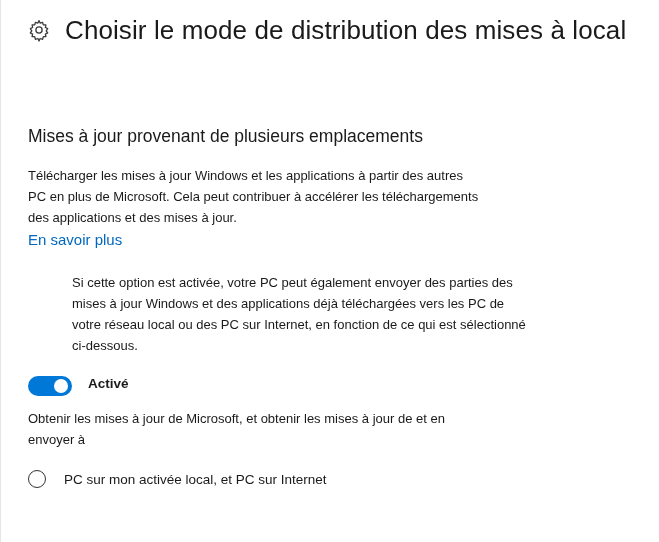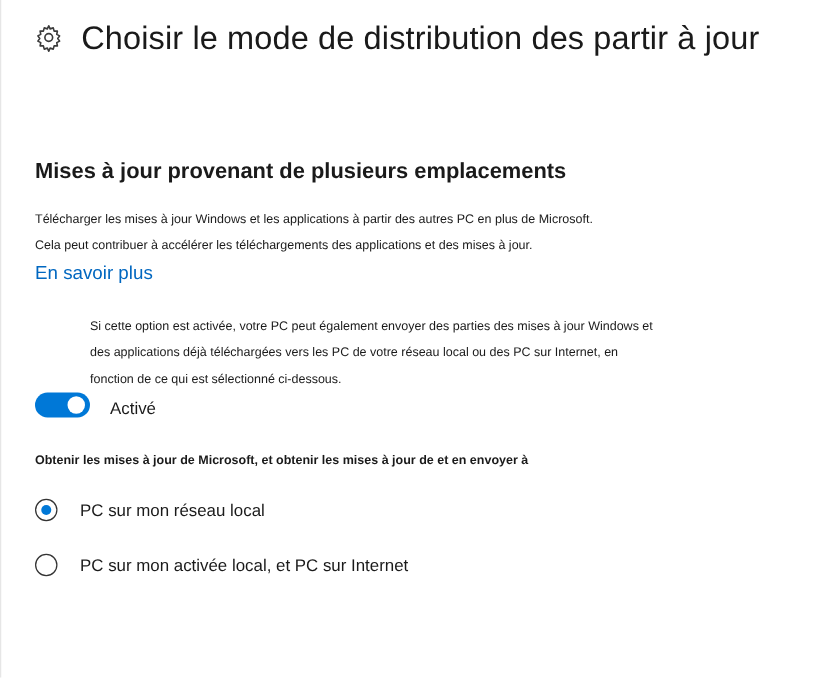--- a/index.html
+++ b/index.html
@@ -58,26 +58,26 @@
 
   
   .content {
     position: absolute;
     left: 28px;
     top: 126px;
     width: 600px;
   }
   .section-title {
     font-size: 17.5px;
-    font-weight: 700;
+    font-weight: 400;
     color: #1a1a1a;
     margin: 0 0 18px 0;
   }
   .body-text {
-    font-size: 10px;
+    font-size: 13px;
     line-height: 21px;
     color: #1a1a1a;
     margin: 0;
     max-width: 452px;
   }
   .link {
     display: inline-block;
     font-size: 15px;
     line-height: 21px;
     color: #0067c0;
@@ -88,21 +88,23 @@
 
   .para-2 {
     margin-top: 22px;
     max-width: 460px;
     margin-left: 44px;
   }
 
   
   .toggle-row {
     display: flex;
-    align-items: flex-end;
+    align-items: flex-start;
+    margin-top: 20px;
+    font-weight: bold;
   }
   .toggle {
     width: 44px;
     height: 20px;
     border-radius: 10px;
     background: #0078d7;
     position: relative;
     flex: 0 0 44px;
     cursor: pointer;
   }
@@ -115,23 +117,22 @@
     border-radius: 50%;
     background: #ffffff;
   }
   .toggle-label {
     margin-left: 16px;
     font-size: 13.5px;
     color: #1a1a1a;
   }
 
   .para-3 {
-    margin-top: 24px;
+    margin-top: 12px;
     max-width: 450px;
-    font-weight: bold;
   }
 
   
   .radio-group { margin-top: 20px; }
   .radio-row {
     display: flex;
     align-items: center;
     margin-bottom: 26px;
     cursor: pointer;
   }
@@ -169,44 +170,40 @@
 <div class="page">
   <div class="left-edge"></div>
 
   <div class="header">
     <span class="header-icon">
       <svg width="24" height="24" viewBox="0 0 24 24" fill="none" stroke="#3b3b3b" stroke-width="1.3">
         <circle cx="12" cy="12" r="3.1"></circle>
         <path d="M12 2.6 L13.1 5.1 L15.6 4.3 L16.3 6.9 L18.9 6.9 L18.4 9.5 L20.7 10.7 L19.2 12.8 L20.7 14.9 L18.4 16.1 L18.9 18.7 L16.3 18.7 L15.6 21.3 L13.1 20.5 L12 23 L10.9 20.5 L8.4 21.3 L7.7 18.7 L5.1 18.7 L5.6 16.1 L3.3 14.9 L4.8 12.8 L3.3 10.7 L5.6 9.5 L5.1 6.9 L7.7 6.9 L8.4 4.3 L10.9 5.1 Z" stroke-linejoin="round"></path>
       </svg>
     </span>
-    <h1 class="page-title">Choisir le mode de distribution des partir à jour</h1>
+    <h1 class="page-title">Choisir le mode de distribution des mises à local</h1>
   </div>
 
   <div class="content">
     <h2 class="section-title">Mises à jour provenant de plusieurs emplacements</h2>
 
     <p class="body-text">Télécharger les mises à jour Windows et les applications à partir des autres PC en plus de Microsoft. Cela peut contribuer à accélérer les téléchargements des applications et des mises à jour.</p>
     <a class="link" href="#">En savoir plus</a>
 
     <p class="body-text para-2">Si cette option est activée, votre PC peut également envoyer des parties des mises à jour Windows et des applications déjà téléchargées vers les PC de votre réseau local ou des PC sur Internet, en fonction de ce qui est sélectionné ci-dessous.</p>
 
     <div class="toggle-row">
       <div class="toggle">
         <div class="knob"></div>
       </div>
       <span class="toggle-label">Activé</span>
     </div>
 
     <p class="body-text para-3">Obtenir les mises à jour de Microsoft, et obtenir les mises à jour de et en envoyer à</p>
 
     <div class="radio-group">
-      <div class="radio-row">
-        <span class="radio checked"></span>
-        <span class="radio-label">PC sur mon réseau local</span>
-      </div>
       <div class="radio-row">
         <span class="radio"></span>
         <span class="radio-label">PC sur mon activée local, et PC sur Internet</span>
       </div>
     </div>
   </div>
 </div>
 
 </body></html>

